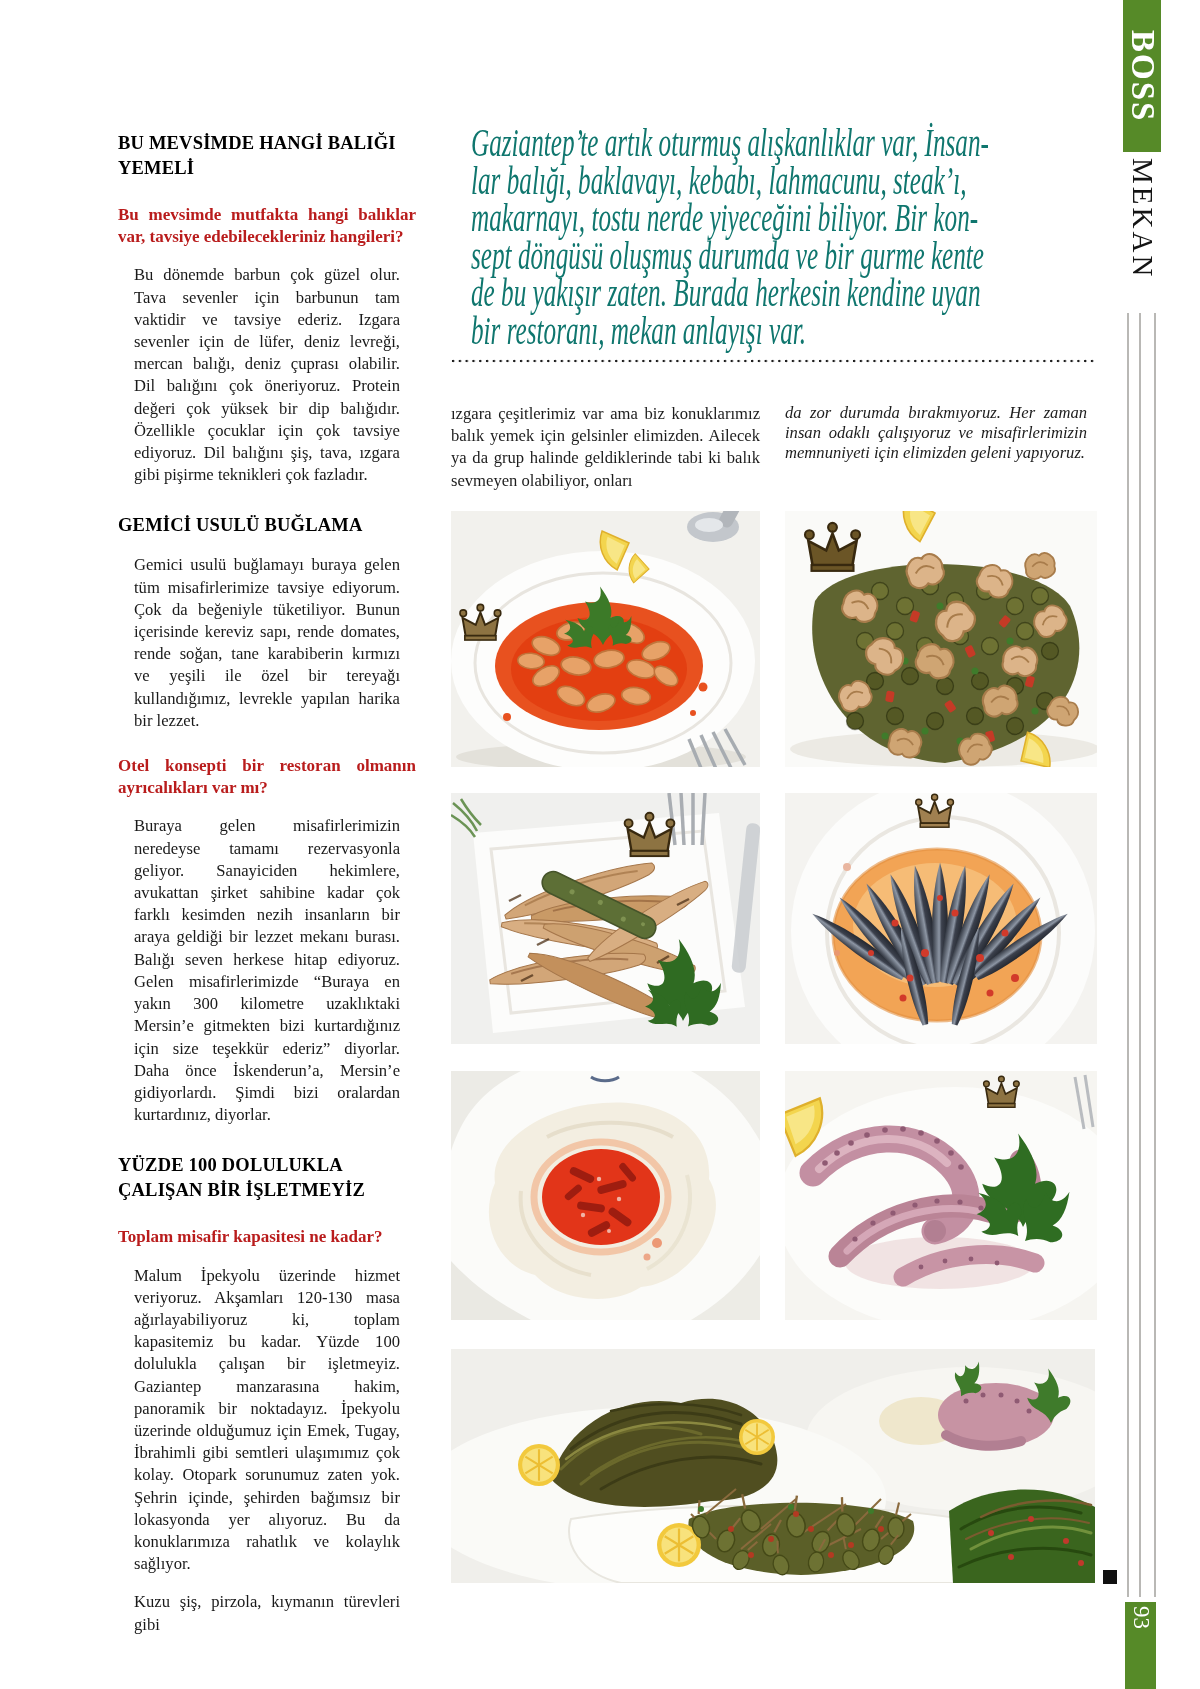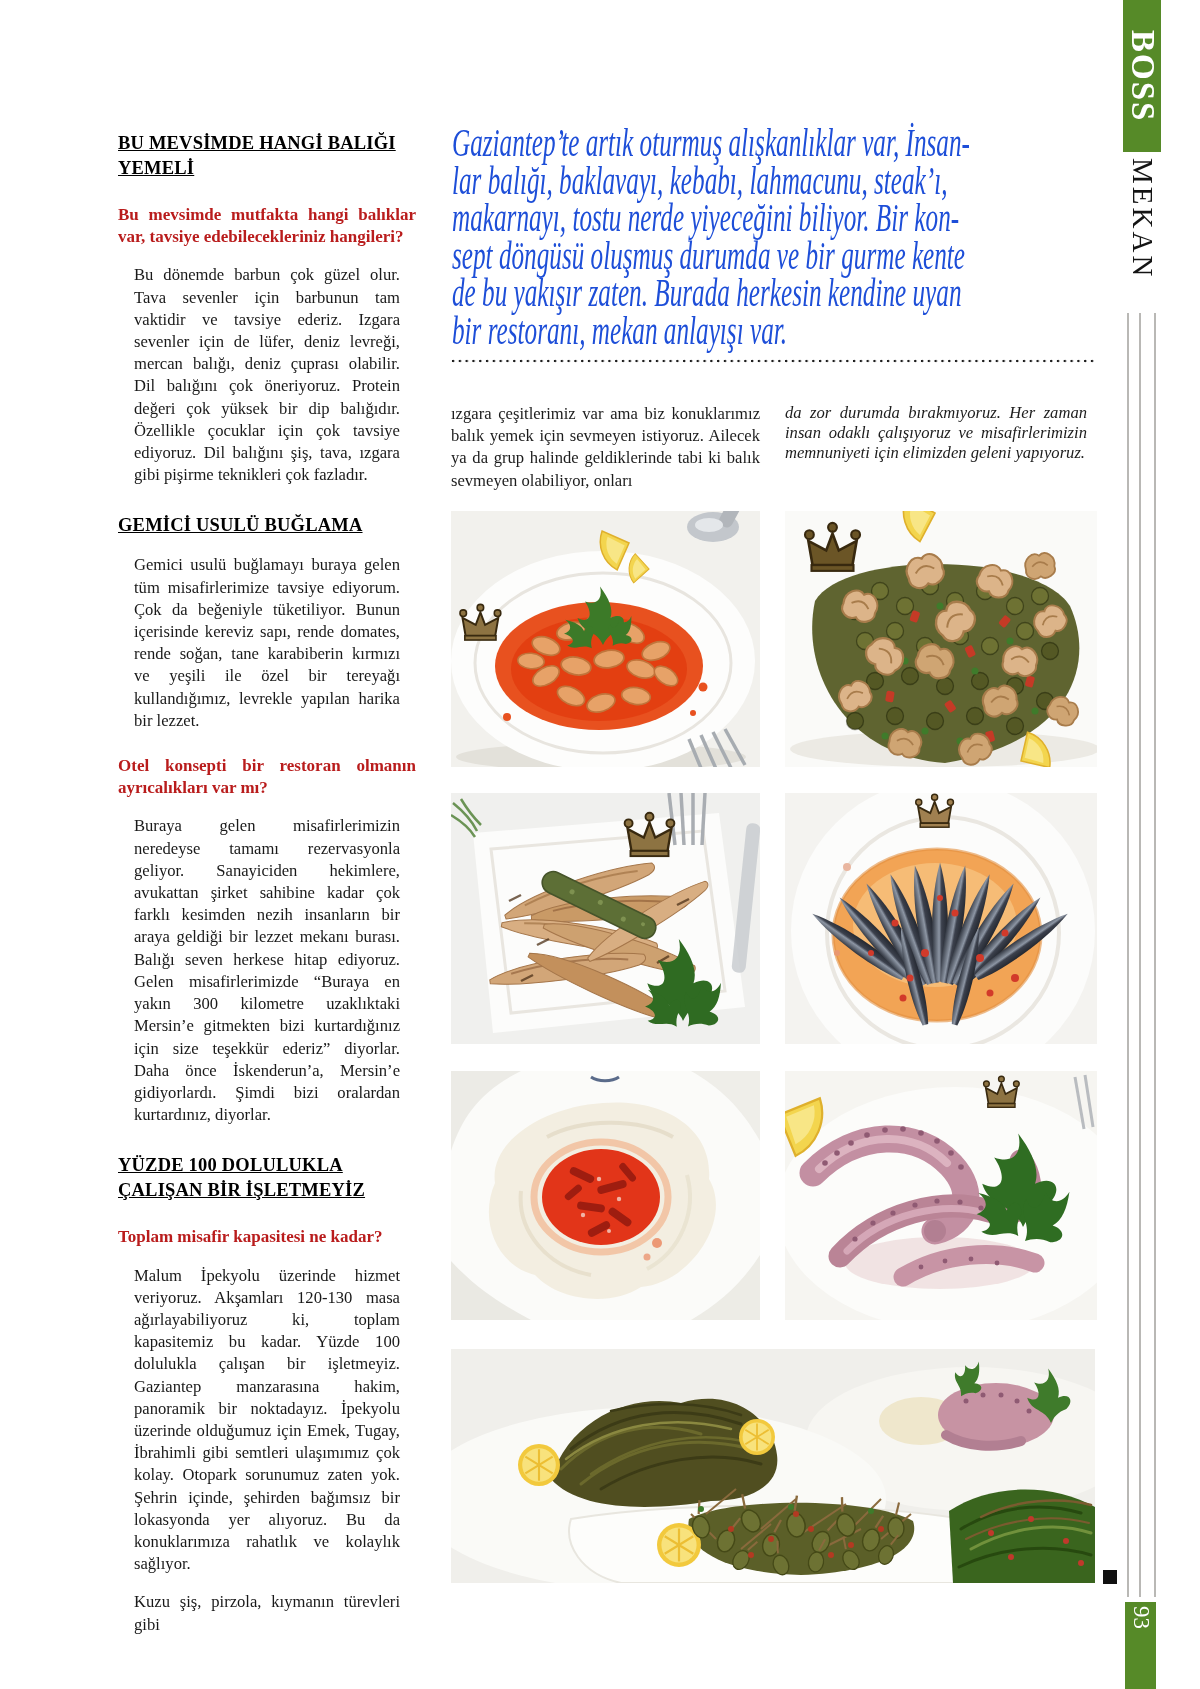--- a/index.html
+++ b/index.html
@@ -1,26 +1,26 @@
 <!DOCTYPE html>
 <html><head>
 <meta charset="utf-8">
 <style>
   html,body{margin:0;padding:0;background:#888;}
   .page{position:relative;width:1200px;height:1689px;background:#ffffff;margin:0 auto;
         font-family:"Liberation Serif",serif;color:#1c1c1c;overflow:hidden;}
   
   .lcol{position:absolute;left:118px;top:131px;width:298px;}
-  .h{font-weight:bold;font-size:18.5px;line-height:25px;margin:27px 0 0;color:#000;letter-spacing:.2px;text-decoration:underline;}
+  .h{font-weight:bold;font-size:18.5px;line-height:25px;margin:27px 0 0;color:#000;letter-spacing:.2px;}
   .h.first{margin-top:0;}
   .q{font-weight:bold;font-size:17px;line-height:22.2px;margin:23px 0 0;text-align:justify;color:#b91c1c;}
   .p{font-size:16.6px;line-height:22.2px;margin:16px;text-align:justify;color:#191919;}
   
-  .quote{position:absolute;left:452px;top:124px;width:576px;font-style:italic;
-         font-size:40px;line-height:37.5px;color:#1d4ed8;}
+  .quote{position:absolute;left:471px;top:124px;width:576px;font-style:italic;
+         font-size:40px;line-height:37.5px;color:#0f766e;}
   .quote .ln{display:block;white-space:nowrap;transform:scaleX(.63);transform-origin:0 50%;}
   
   .dotted{position:absolute;left:451px;top:359px;width:644px;height:4px;
           background-image:radial-gradient(circle at 2px 2px,#1d1d1d 1.25px,transparent 1.6px);
           background-size:6.8px 4px;background-repeat:repeat-x;}
   
   .intro1{position:absolute;left:451px;top:386px;width:309px;font-size:16.6px;line-height:22.4px;text-align:justify;}
   .intro2{position:absolute;left:785px;top:386px;width:302px;font-size:16.6px;line-height:20px;text-align:justify;font-style:italic;}
   
   .ph{position:absolute;overflow:hidden;background:#f3f2ee;}
@@ -106,21 +106,21 @@
     <span class="ln">Gaziantep’te artık oturmuş alışkanlıklar var, İnsan-</span>
     <span class="ln">lar balığı, baklavayı, kebabı, lahmacunu, steak’ı,</span>
     <span class="ln">makarnayı, tostu nerde yiyeceğini biliyor. Bir kon-</span>
     <span class="ln">sept döngüsü oluşmuş durumda ve bir gurme kente</span>
     <span class="ln">de bu yakışır zaten. Burada herkesin kendine uyan</span>
     <span class="ln">bir restoranı, mekan anlayışı var.</span>
   </div>
 
   <div class="dotted"></div>
 
-  <p class="intro1">ızgara çeşitlerimiz var ama biz konuklarımız balık yemek için sevmeyen istiyoruz. Ailecek ya da grup halinde geldiklerinde tabi ki balık sevmeyen olabiliyor, onları</p>
+  <p class="intro1">ızgara çeşitlerimiz var ama biz konuklarımız balık yemek için gelsinler elimizden. Ailecek ya da grup halinde geldiklerinde tabi ki balık sevmeyen olabiliyor, onları</p>
   <p class="intro2">da zor durumda bırakmıyoruz. Her zaman insan odaklı çalışıyoruz ve misafirlerimizin memnuniyeti için elimizden geleni yapıyoruz.</p>
 
   <div class="ph" style="left:451px;top:511px;width:309px;height:256px">
     <svg viewBox="0 0 309 256">
       <rect width="309" height="256" fill="#f2f1ed"></rect>
       <ellipse cx="150" cy="246" rx="145" ry="14" fill="#e3e1da"></ellipse>
       <ellipse cx="152" cy="150" rx="152" ry="110" fill="#fdfdfc"></ellipse>
       <ellipse cx="152" cy="152" rx="128" ry="90" fill="none" stroke="#e8e5df" stroke-width="3"></ellipse>
       <ellipse cx="262" cy="16" rx="26" ry="15" fill="#c3c7cc"></ellipse>
       <rect x="276" y="-28" width="14" height="46" rx="6" transform="rotate(28 283 -5)" fill="#b2b6bb"></rect>

